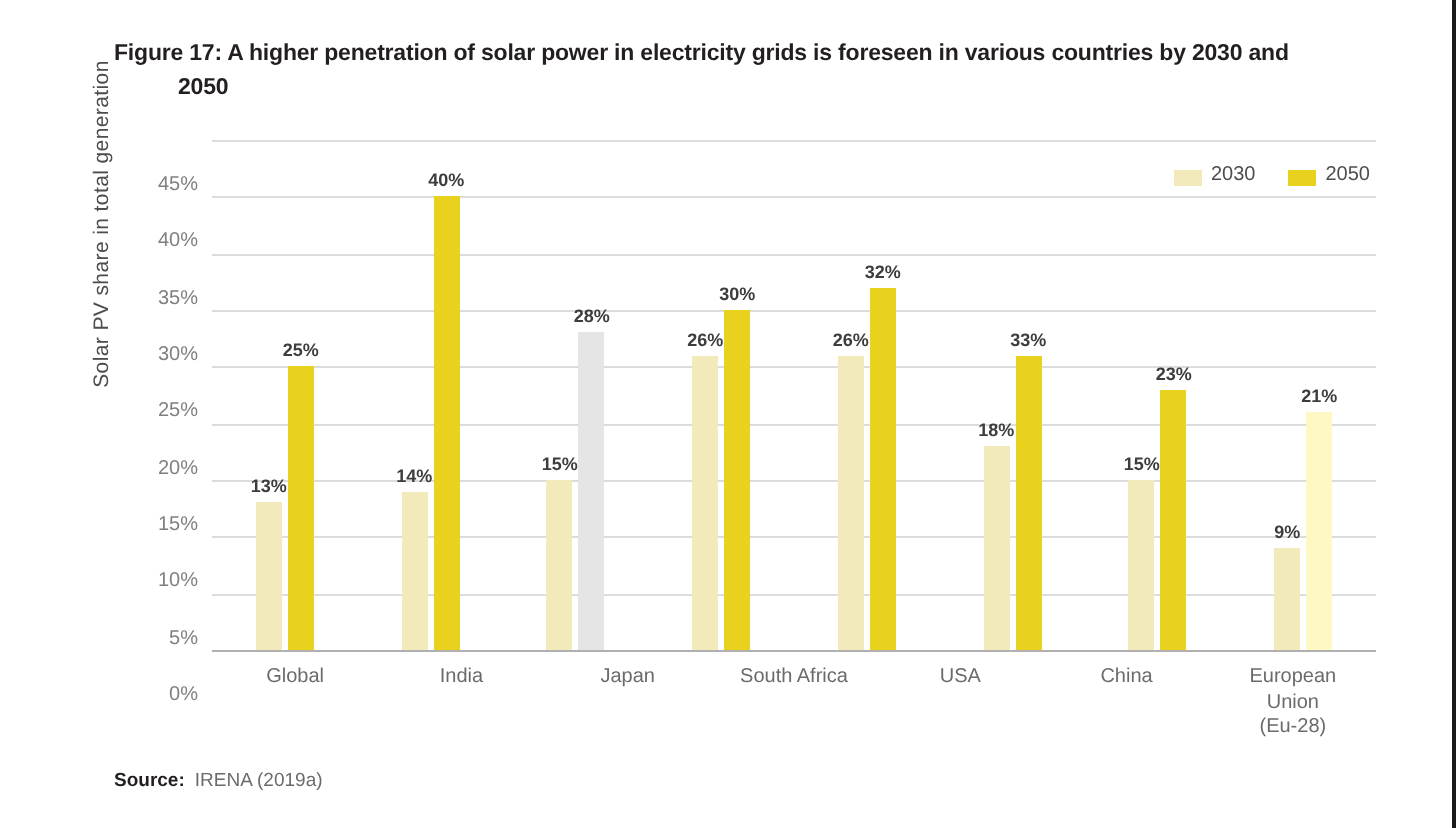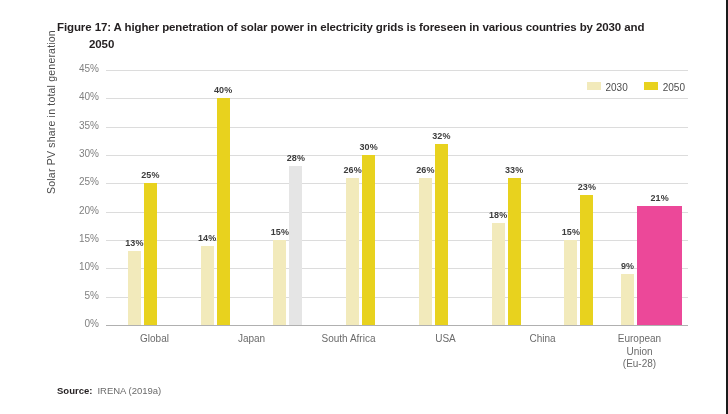--- a/index.html
+++ b/index.html
@@ -86,20 +86,21 @@
     height: 1px;
   }
   .ytick {
     position: absolute;
     right: 100%;
     margin-right: 7px;
     transform: translateY(-7px);
     font-size: 10px;
     color: #808080;
     white-space: nowrap;
+    margin-top: 24px;
   }
 
   
   #groups {
     position: absolute;
     left: 0;
     right: 0;
     top: 0;
     height: 255px;
     display: flex;
@@ -156,21 +157,21 @@
   #legend {
     position: absolute;
     right: 12px;
     top: 20px;
     display: flex;
     align-items: center;
     gap: 16px;
   }
   .legend-item {
     display: flex;
-    align-items: flex-start;
+    align-items: flex-end;
     gap: 5px;
     font-size: 10px;
     color: #4d4d4d;
   }
   .legend-swatch {
     width: 14px;
     height: 8px;
     display: inline-block;
   }
 
@@ -314,31 +315,34 @@
               <div class="bar" style="height: 130.333px; background: rgb(232, 210, 30);">
                 <span class="val">23%</span>
               </div>
             </div>
           </div>
           <div class="group">
             <div class="bars">
               <div class="bar" style="height: 51px; background: rgb(242, 234, 187);">
                 <span class="val">9%</span>
               </div>
-              <div class="bar" style="height: 119px; background: #ec4899; padding-left: 32px;">
+              <div class="bar" style="height: 119px; background: #fef9c3;">
                 <span class="val">21%</span>
               </div>
             </div>
           </div>
         </div>
     </div>
 
     <div id="xlabels">
         <div class="xlabel">
           <div>Global</div>
+        </div>
+        <div class="xlabel">
+          <div>India</div>
         </div>
         <div class="xlabel">
           <div>Japan</div>
         </div>
         <div class="xlabel">
           <div>South Africa</div>
         </div>
         <div class="xlabel">
           <div>USA</div>
         </div>

